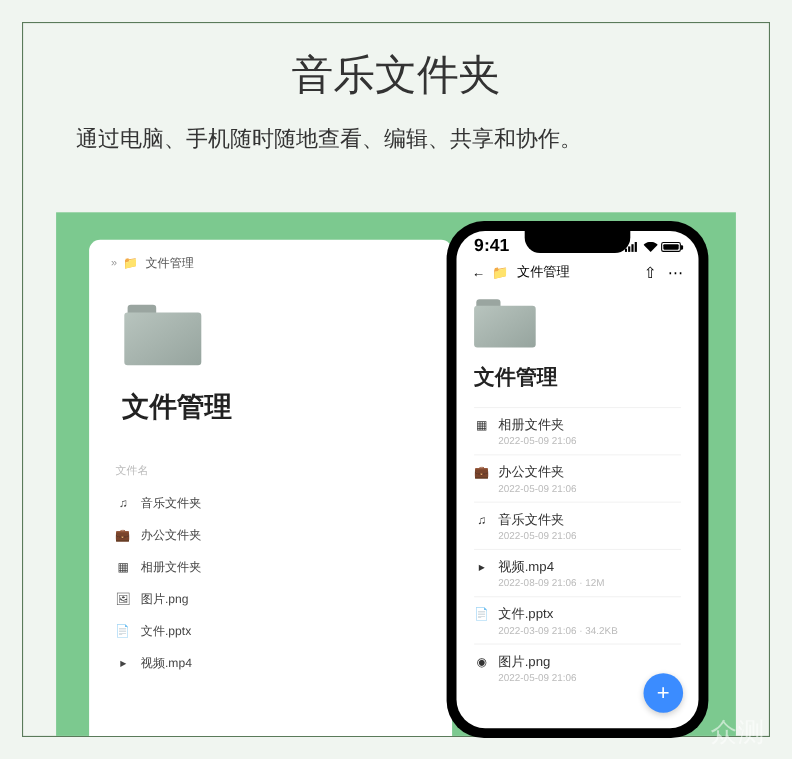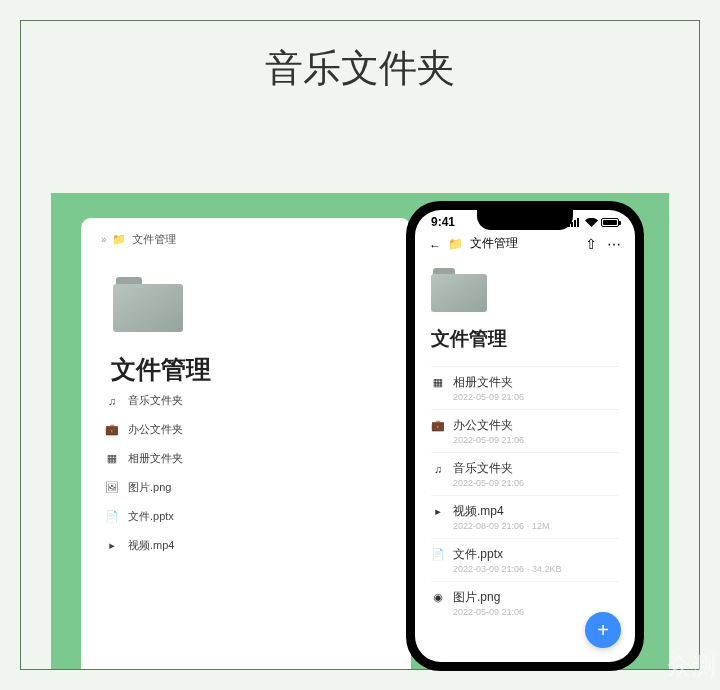--- a/index.html
+++ b/index.html
@@ -14,59 +14,61 @@
 .folder-ico{width:72px;height:56px;margin:30px 0 20px 12px;position:relative}
 .folder-ico::before{content:"";position:absolute;left:3px;top:0;width:26px;height:10px;background:#9aa5a0;border-radius:3px 3px 0 0}
 .folder-ico::after{content:"";position:absolute;left:0;top:7px;width:70px;height:48px;background:linear-gradient(145deg,#b8c4be,#96a49e);border-radius:3px}
 .dtitle{font-size:25px;font-weight:700;margin-left:10px;color:#222}
 .dcol{font-size:10px;color:#bbb;margin:35px 0 8px 4px}
 .drow{display:flex;align-items:center;gap:9px;padding:7px 4px;font-size:11px;color:#444}
 .ico{width:14px;height:14px;display:flex;align-items:center;justify-content:center;font-size:11px}
 .phone{position:absolute;right:25px;top:8px;width:238px;height:470px;background:#000;border-radius:34px;padding:9px}
 .pscreen{width:100%;height:100%;background:#fff;border-radius:26px;overflow:hidden;position:relative}
 .notch{position:absolute;top:0;left:50%;transform:translateX(-50%);width:96px;height:20px;background:#000;border-radius:0 0 14px 14px;z-index:5}
-.sbar{display:flex;justify-content:space-between;align-items:center;padding:5px 16px 0;font-size:12px;font-weight:600}
+.sbar{display:flex;justify-content:space-between;align-items:center;padding:5px 16px 0;font-size:16px;font-weight:600}
 .sicons{display:flex;gap:3px;align-items:center}
 .phead{display:flex;align-items:center;justify-content:space-between;padding:6px 14px;font-size:12px}
 .phead-l{display:flex;align-items:center;gap:7px}
 .phead-r{display:flex;align-items:center;gap:10px;font-size:14px}
 .pfolder{width:58px;height:46px;margin:10px 0 12px 16px;position:relative}
 .pfolder::before{content:"";position:absolute;left:2px;top:0;width:22px;height:9px;background:#9aa5a0;border-radius:3px 3px 0 0}
 .pfolder::after{content:"";position:absolute;left:0;top:6px;width:56px;height:38px;background:linear-gradient(145deg,#b8c4be,#96a49e);border-radius:3px}
 .ptitle{font-size:19px;font-weight:700;margin:0 0 14px 16px;color:#222}
 .plist{padding:0 16px}
 .prow{padding:7px 0;border-top:1px solid #f2f2f2}
 .prow-t{display:flex;align-items:center;gap:8px;font-size:12px;color:#333}
 .prow-s{font-size:9px;color:#bbb;margin-left:22px;margin-top:1px}
 .fab{position:absolute;right:14px;bottom:14px;width:36px;height:36px;border-radius:50%;background:#3b8cff;color:#fff;display:flex;align-items:center;justify-content:center;font-size:20px;box-shadow:0 2px 6px rgba(0,0,0,.2)}
-.wmark{position:absolute;right:3px;bottom:8px;font-size:24px;color:rgba(255,255,255,.55);font-weight:300;letter-spacing:1px}
+.wmark{position:absolute;right:24px;bottom:8px;font-size:24px;color:rgba(255,255,255,.55);font-weight:300;letter-spacing:1px}
 .sig{width:14px;height:9px}
 .wifi{width:13px;height:9px}
 .batt{width:18px;height:9px;border:1px solid #000;border-radius:2px;position:relative}
 .batt::after{content:"";position:absolute;right:-3px;top:2px;width:2px;height:4px;background:#000;border-radius:0 1px 1px 0}
 .batt::before{content:"";position:absolute;left:1px;top:1px;width:14px;height:5px;background:#000;border-radius:1px}
 </style>
 </head>
 <body>
 
 <div class="frame">
   <div class="title">音乐文件夹</div>
   <div class="desc">
+    <div>通过电脑、手机随时随地查看、编辑、共享和协作。</div>
   </div>
 
   <div class="green">
 
     <div class="desktop">
       <div class="dcrumb">
         <span class="chev">»</span>
         <span>📁</span>
         <span>文件管理</span>
       </div>
       <div class="folder-ico"></div>
       <div class="dtitle">文件管理</div>
+      <div class="dcol">文件名</div>
       <div id="dlist">
           <div class="drow">
             <span class="ico">♫</span>
             <span>音乐文件夹</span>
           </div>
           <div class="drow">
             <span class="ico">💼</span>
             <span>办公文件夹</span>
           </div>
           <div class="drow">

